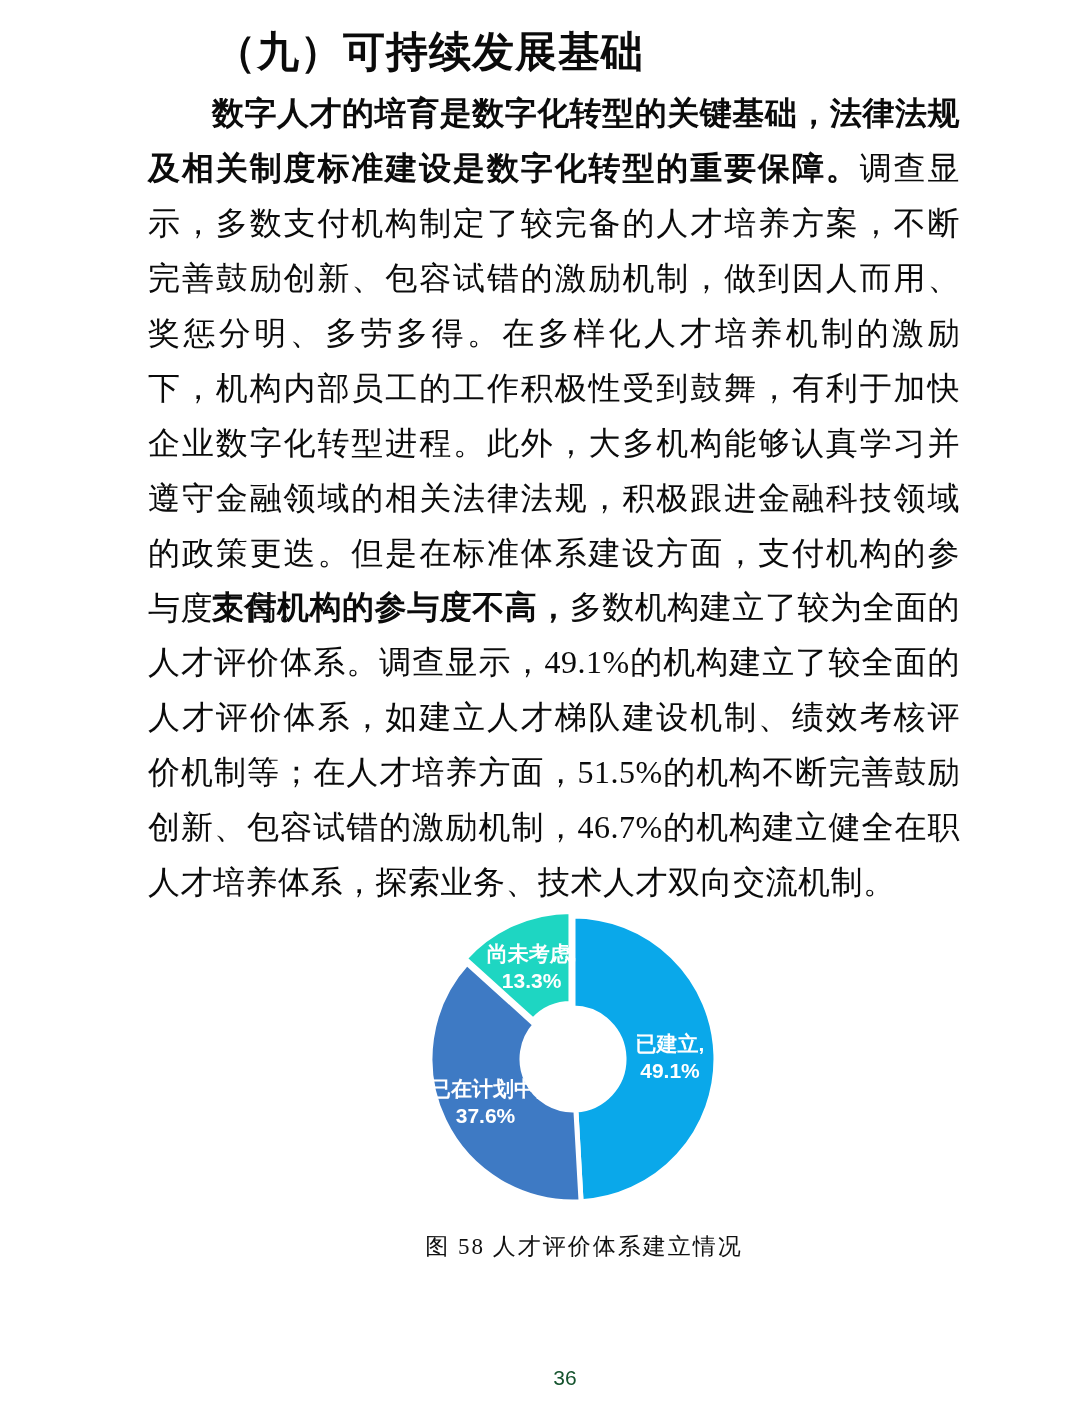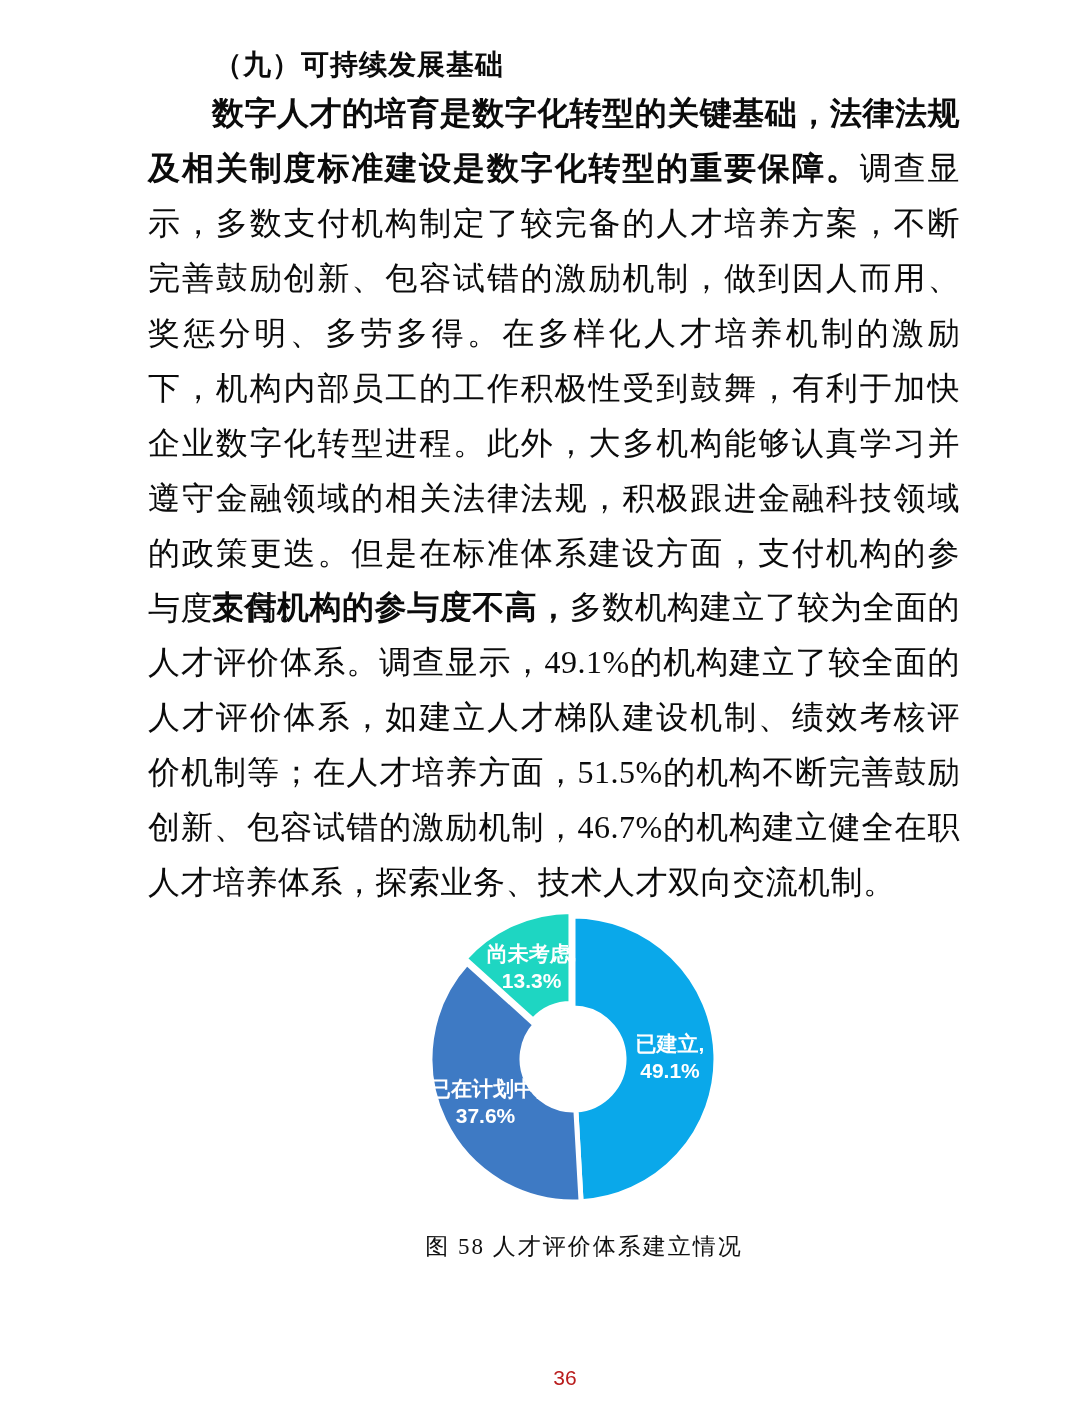--- a/index.html
+++ b/index.html
@@ -9,25 +9,24 @@
     height: 1410px;
     background: #ffffff;
     overflow: hidden;
     font-family: "Liberation Serif", "DejaVu Serif", serif;
     color: #0b0b0b;
   }
   .heading {
     position: absolute;
     top: 24px;
     left: 214px;
-    font-size: 28px;
+    font-size: 42px;
     font-weight: 700;
     letter-spacing: 1px;
     white-space: nowrap;
-    margin-top: 22px;
   }
   .para {
     position: absolute;
     left: 148px;
     width: 812px;
     margin: 0;
     font-size: 32px;
     line-height: 55px;
     text-align: justify;
     text-justify: inter-character;
@@ -59,21 +58,21 @@
     color: #111;
   }
   .pagenum {
     position: absolute;
     top: 1366px;
     left: 50px;
     width: 1030px;
     text-align: center;
     font-size: 21px;
     font-family: "Liberation Sans", "DejaVu Sans", sans-serif;
-    color: #b91c1c;
+    color: #14532d;
   }
 </style>
 </head>
 <body>
 
 <div class="page">
 
   <div class="heading">（九）可持续发展基础</div>
 
   <p class="para para-1"><span class="b">数字人才的培育是数字化转型的关键基础，法律法规及相关制度标准建设是数字化转型的重要保障。</span><span>调查显示，多数支付机构制定了较完备的人才培养方案，不断完善鼓励创新、包容试错的激励机制，做到因人而用、奖惩分明、多劳多得。在多样化人才培养机制的激励下，机构内部员工的工作积极性受到鼓舞，有利于加快企业数字化转型进程。此外，大多机构能够认真学习并遵守金融领域的相关法律法规，积极跟进金融科技领域的政策更迭。但是在标准体系建设方面，支付机构的参与度不高。</span></p>

